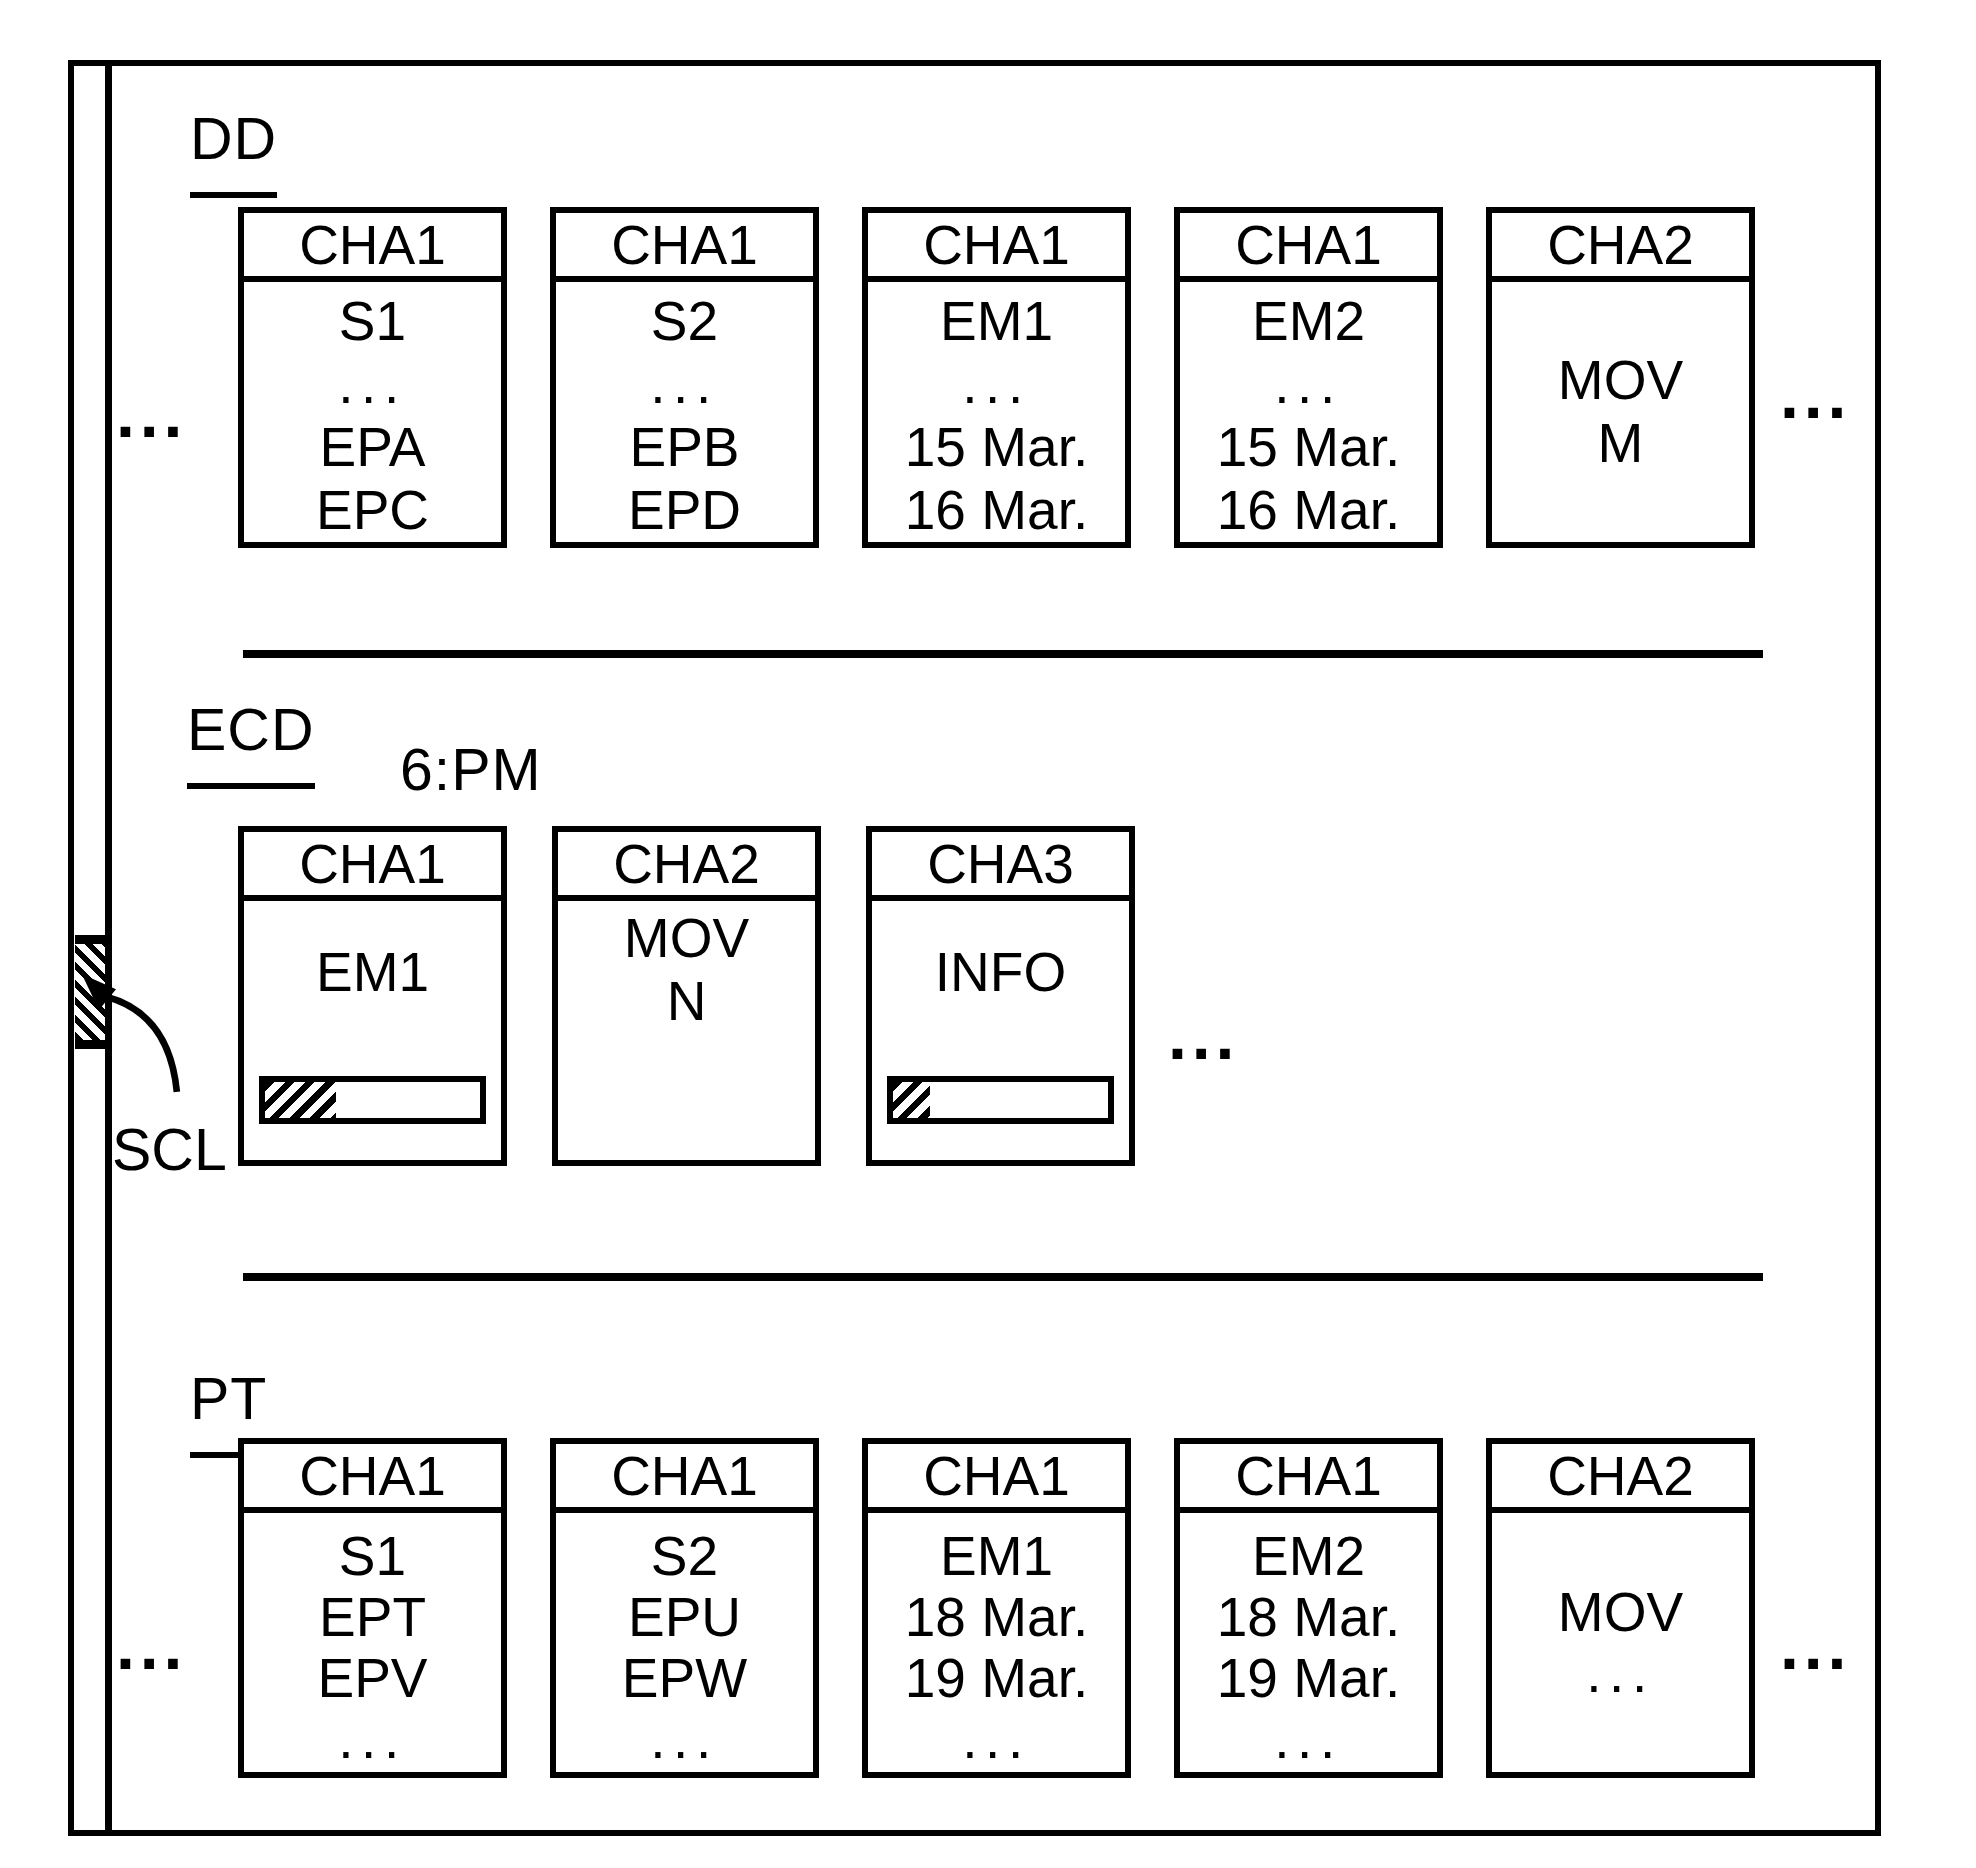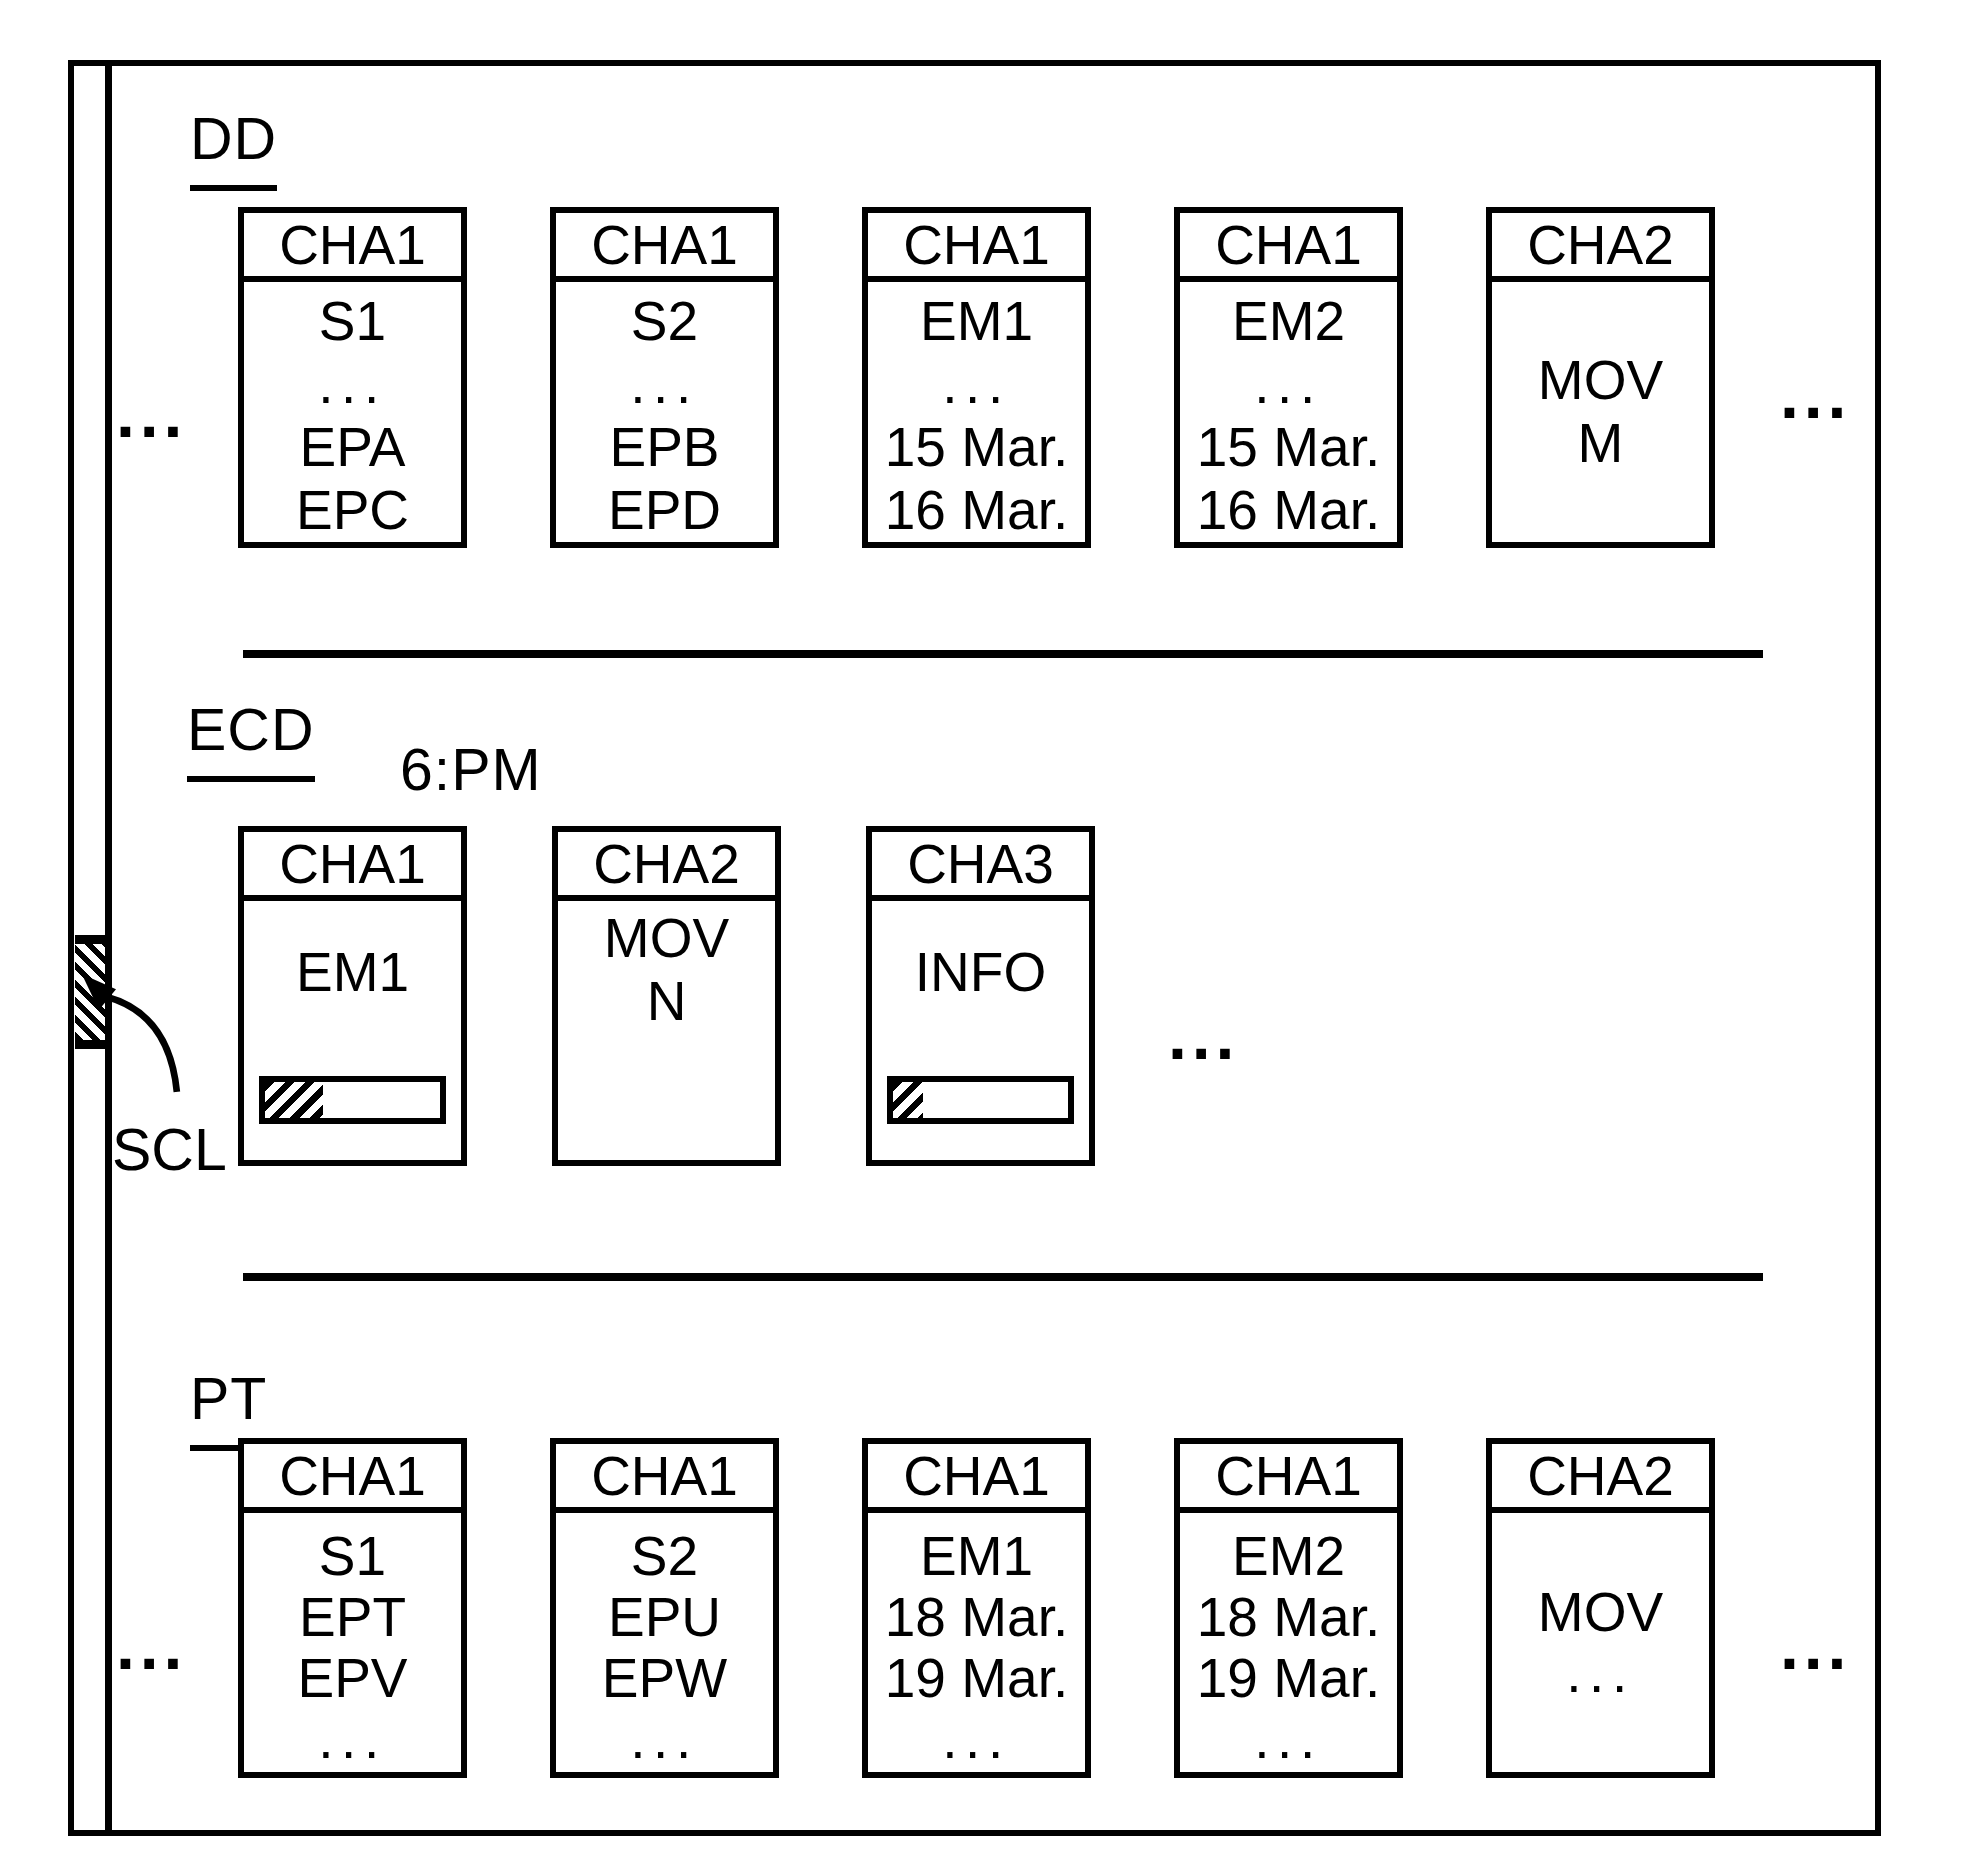--- a/index.html
+++ b/index.html
@@ -20,29 +20,29 @@
     position:absolute;left:105px;top:60px;width:6.7px;height:1776px;background:#000;
   }
   .thumb{
     position:absolute;left:75px;top:935px;width:29.5px;height:114px;box-sizing:border-box;
     border-top:9.5px solid #000;border-bottom:9.5px solid #000;
     background:repeating-linear-gradient(45deg,#000 0 5.7px,#fff 5.7px 12.4px);
   }
   .overlay{position:absolute;left:0;top:0;width:1976px;height:1869px;pointer-events:none;}
   .section-label{
     position:absolute;font-size:59px;line-height:1;
-    border-bottom:6.7px solid #000;padding-bottom:16px;letter-spacing:1px;
+    border-bottom:6.7px solid #000;padding-bottom:23px;letter-spacing:1px;
   }
   .plain-label{position:absolute;font-size:59px;line-height:1;letter-spacing:1px;}
   .scl-label{position:absolute;left:112px;top:1121px;font-size:59px;line-height:1;}
   .separator{position:absolute;left:243px;width:1520px;height:7.6px;background:#000;}
   .sep1{top:650px;}
   .sep2{top:1273px;}
   .card{
-    position:absolute;width:229px;
+    position:absolute;width:269px;
     border:6.7px solid #000;box-sizing:border-box;background:#fff;
   }
   .r1{top:207px;height:341px;}
   .r2{top:826px;height:340px;}
   .r3{top:1438px;height:340px;}
   .card-header{
     height:69px;box-sizing:border-box;border-bottom:6.7px solid #000;
     display:flex;align-items:center;justify-content:center;
     font-size:55px;
   }

